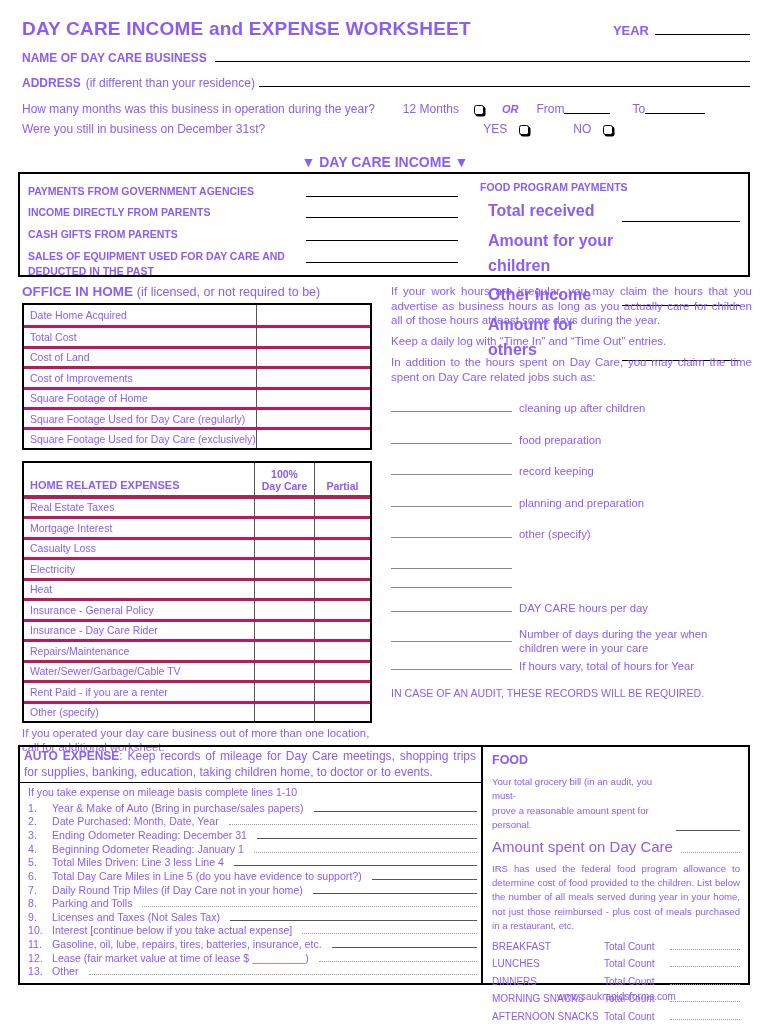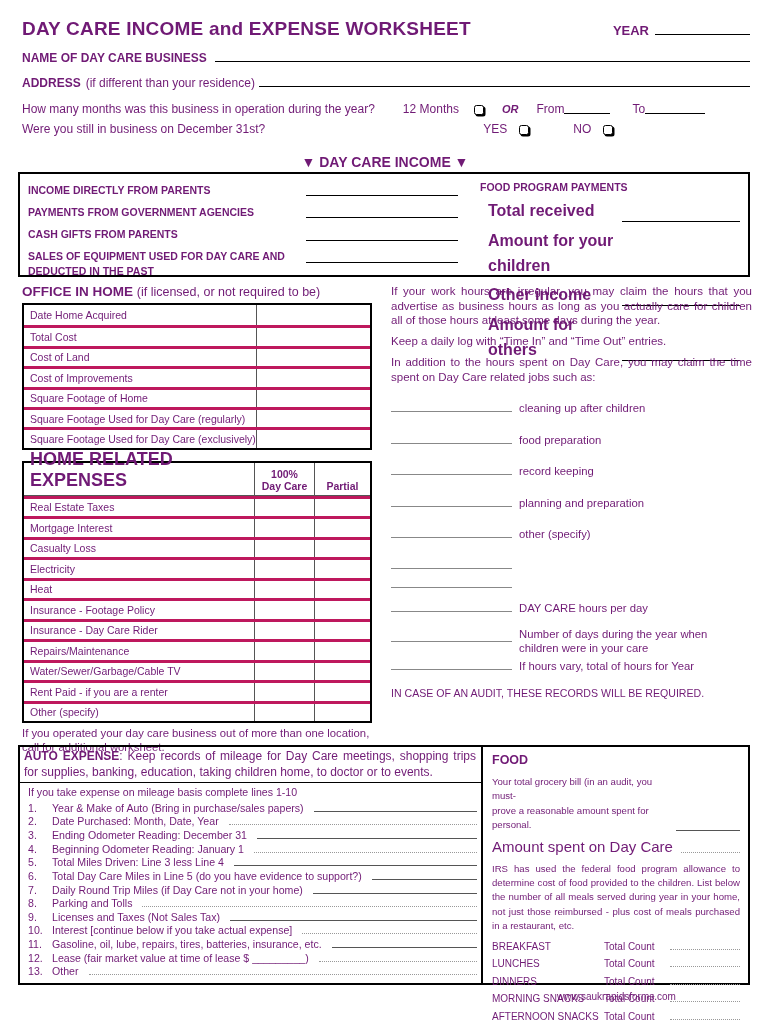--- a/index.html
+++ b/index.html
@@ -1,19 +1,19 @@
 <!DOCTYPE html>
 <html><head>
 <meta charset="utf-8">
 <style>
   * { margin:0; padding:0; box-sizing:border-box; }
   html,body { background:#e8e8e8; }
   #page {
     position:relative; width:770px; height:1024px; background:#fff;
-    font-family:"Liberation Sans", sans-serif; color:#701a75; margin:0 auto;
+    font-family:"Liberation Sans", sans-serif; color:#8b5cf6; margin:0 auto;
     overflow:hidden;
   }
   .b { font-weight:bold; }
   .i { font-style:italic; }
   
   .ul { display:inline-block; border-bottom:1.3px solid #000; height:2px; }
   .ul.thin { border-bottom:1px solid #555; }
   .ul.dot { border-bottom:1px dotted #999; }
   .grow { flex:1; }
 
@@ -58,21 +58,21 @@
   .office-head .norm { font-size:12.5px; }
   .ftable { border:2px solid #000; }
   .ftable .trow { display:flex; border-top:3px solid #be185d; }
   .ftable .trow:first-child { border-top:none; }
   .office .trow { height:20.4px; align-items:center; }
   .office .tcell { font-size:10.5px; padding-left:6px; flex:1; }
   .office .vcell { width:114px; flex:none; border-left:1px solid #555; align-self:stretch; }
 
   .home { margin-top:11px; }
   .home .thead { display:flex; height:33px; border-bottom:1px solid #555; }
-  .home .thead .ttitle { flex:1; font-size:18px; font-weight:bold; display:flex;
+  .home .thead .ttitle { flex:1; font-size:11px; font-weight:bold; display:flex;
                          align-items:flex-end; padding:0 0 4px 6px; }
   .home .thead .tcol { width:60px; flex:none; border-left:1px solid #555; font-size:10.5px;
                        font-weight:bold; text-align:center; display:flex; flex-direction:column;
                        justify-content:flex-end; padding-bottom:3px; line-height:1.15; }
   .home .thead .tcol.last { width:56px; justify-content:flex-end; }
   .home .trow { height:20.5px; align-items:center; }
   .home .tcell { font-size:10.5px; padding-left:6px; flex:1; }
   .home .vcell { width:60px; flex:none; border-left:1px solid #555; align-self:stretch; }
   .home .vcell.last { width:56px; }
   .tbl-note { font-size:11.3px; line-height:1.22; margin-top:4px; }
@@ -162,26 +162,26 @@
       <span class="cbx" style="margin-left:12px;"></span>
       <span style="margin-left:44px;">NO</span>
       <span class="cbx" style="margin-left:12px;"></span>
     </div>
   </div>
 
   <div class="income-head">▼ DAY CARE INCOME ▼</div>
 
   <div class="income-box">
     <div class="inc-left">
+      <div class="inc-lrow" style="margin-top:3px;">
+        <span class="lbl">PAYMENTS FROM GOVERNMENT AGENCIES</span>
+        <span class="ul"></span>
+      </div>
       <div class="inc-lrow" style="margin-top:2px;">
         <span class="lbl">INCOME DIRECTLY FROM PARENTS</span>
-        <span class="ul"></span>
-      </div>
-      <div class="inc-lrow" style="margin-top:3px;">
-        <span class="lbl">PAYMENTS FROM GOVERNMENT AGENCIES</span>
         <span class="ul"></span>
       </div>
       <div class="inc-lrow" style="margin-top:3px;">
         <span class="lbl">CASH GIFTS FROM PARENTS</span>
         <span class="ul"></span>
       </div>
       <div class="inc-lrow" style="margin-top:2px; align-items:flex-start;">
         <span class="lbl">SALES OF EQUIPMENT USED FOR DAY CARE AND DEDUCTED IN THE PAST</span>
         <span class="ul" style="margin-top:12px;"></span>
       </div>
@@ -276,21 +276,21 @@
           <span class="tcell">Electricity</span>
           <span class="vcell"></span>
             <span class="vcell last"></span>
         </div>
         <div class="trow">
           <span class="tcell">Heat</span>
           <span class="vcell"></span>
             <span class="vcell last"></span>
         </div>
         <div class="trow">
-          <span class="tcell">Insurance - Footage Policy</span>
+          <span class="tcell">Insurance - General Policy</span>
           <span class="vcell"></span>
             <span class="vcell last"></span>
         </div>
         <div class="trow">
           <span class="tcell">Insurance - Day Care Rider</span>
           <span class="vcell"></span>
             <span class="vcell last"></span>
         </div>
         <div class="trow">
           <span class="tcell">Repairs/Maintenance</span>

